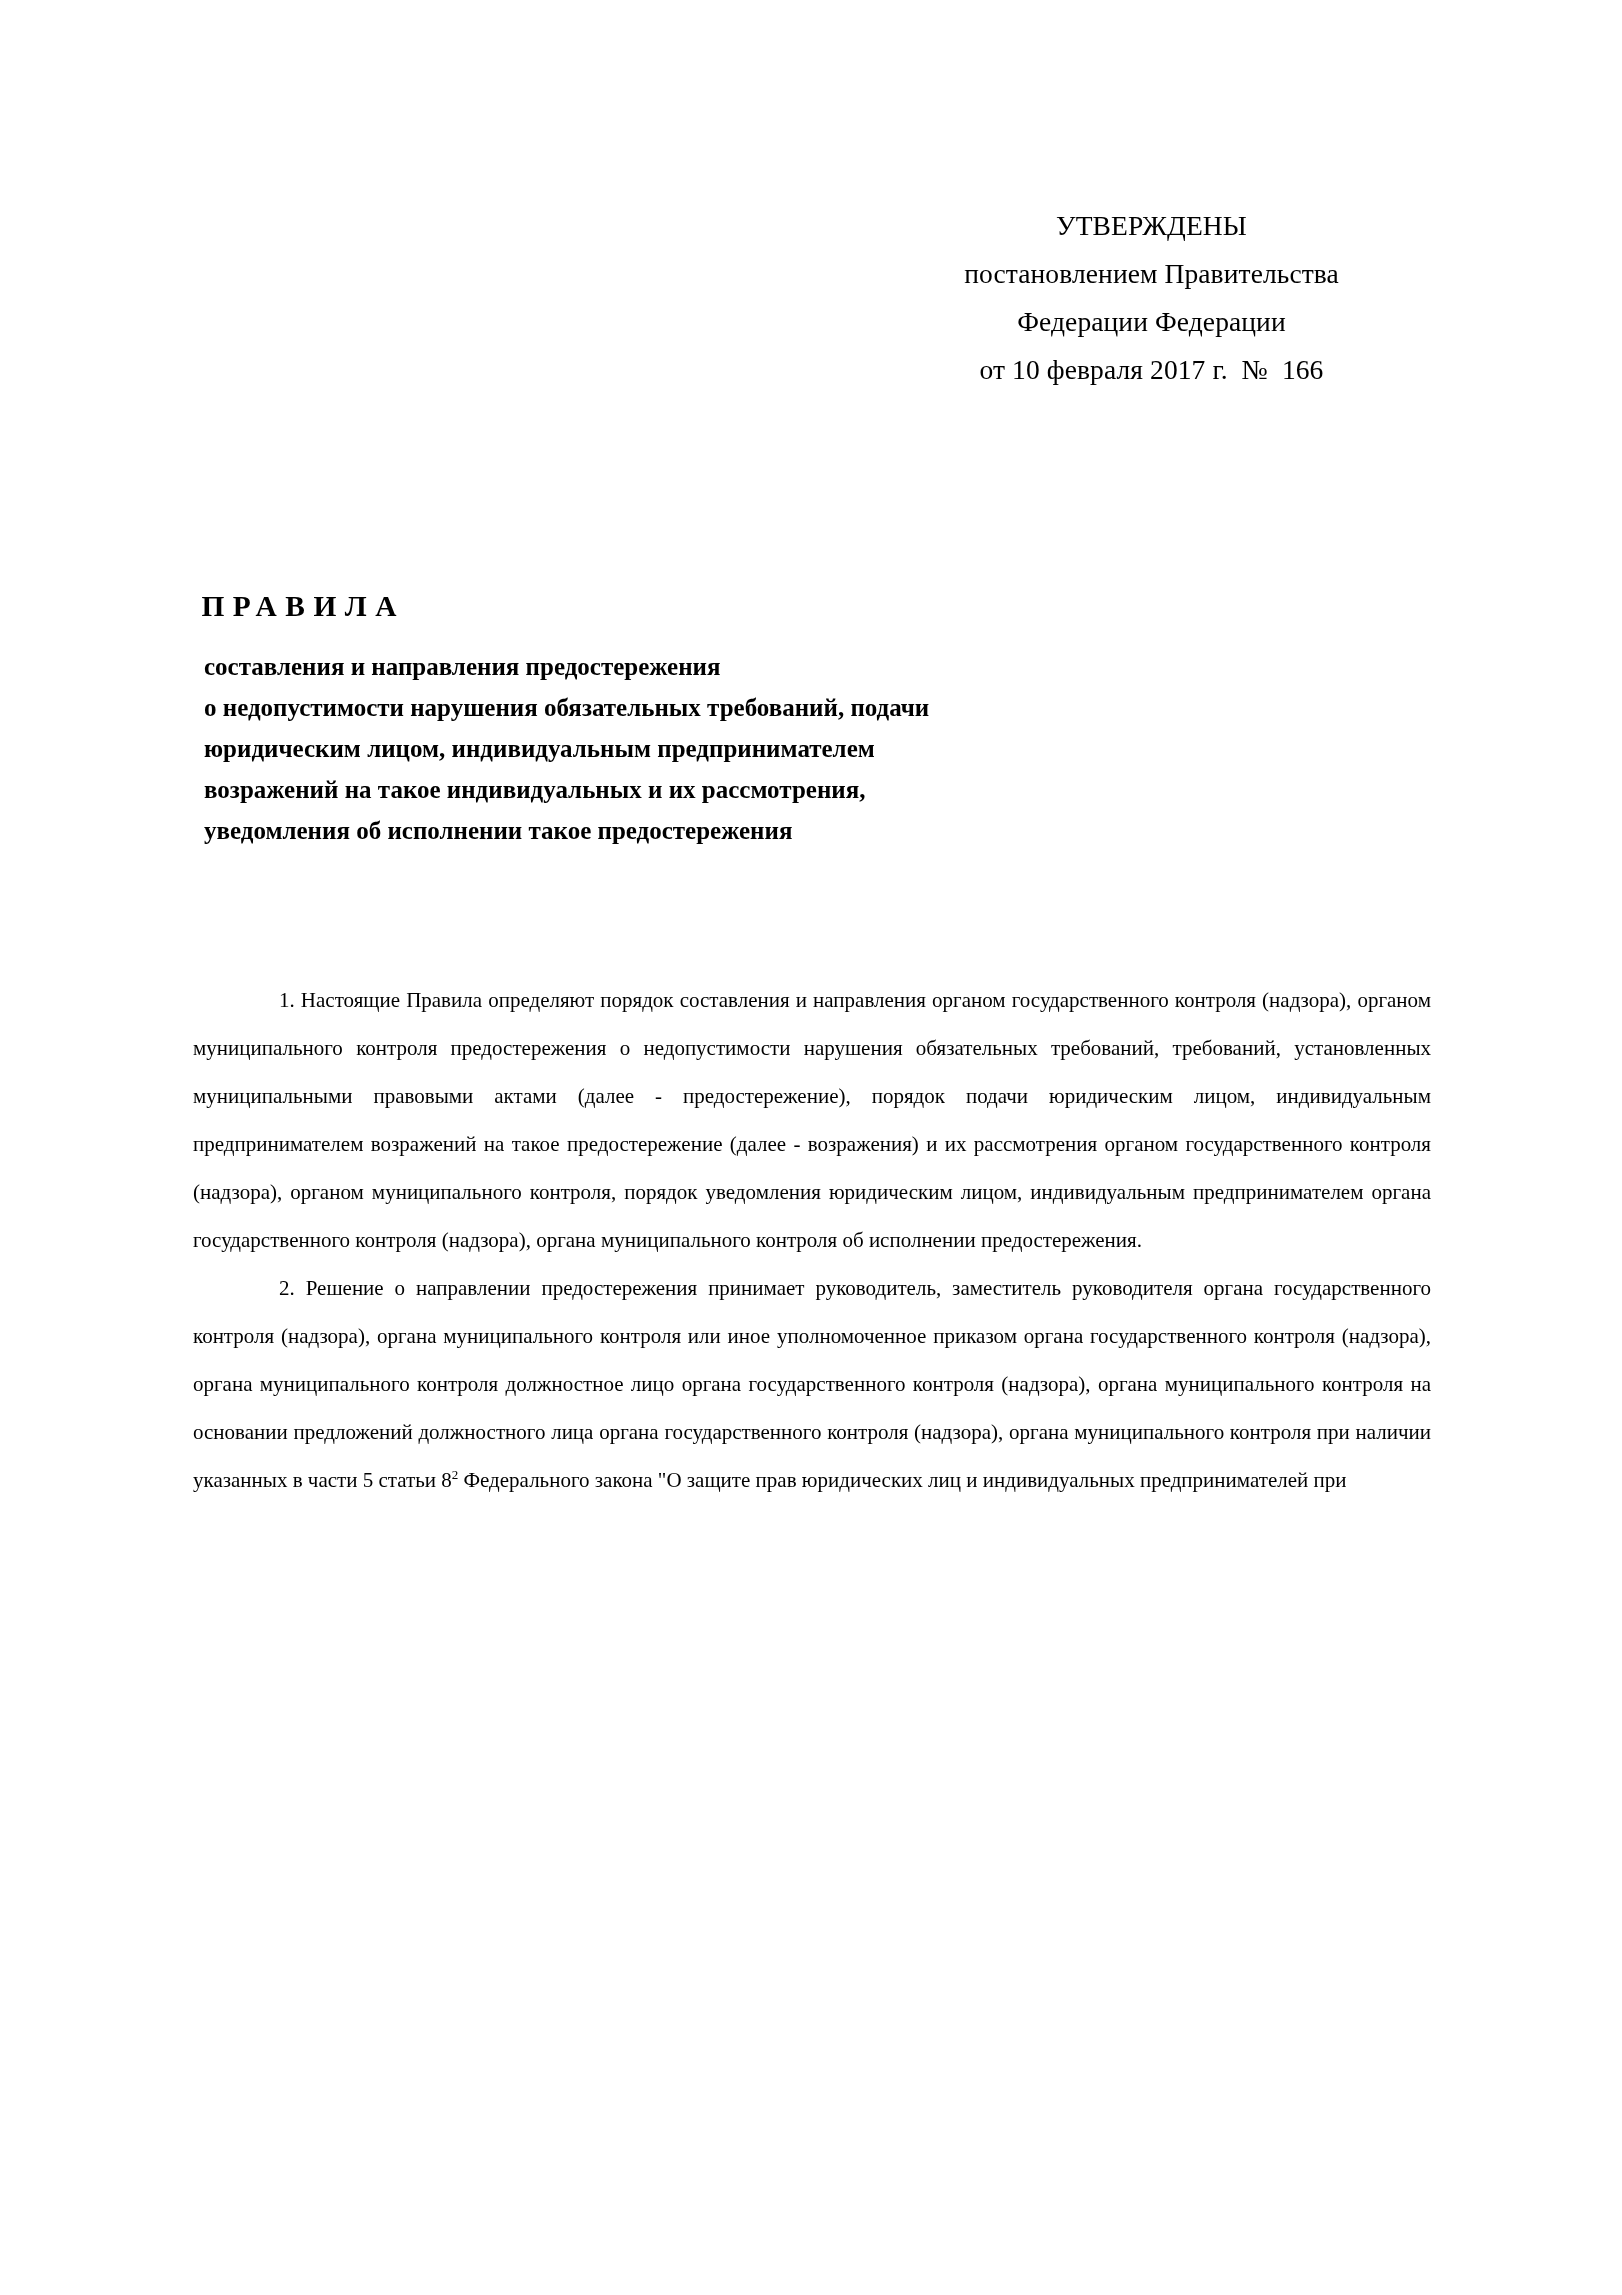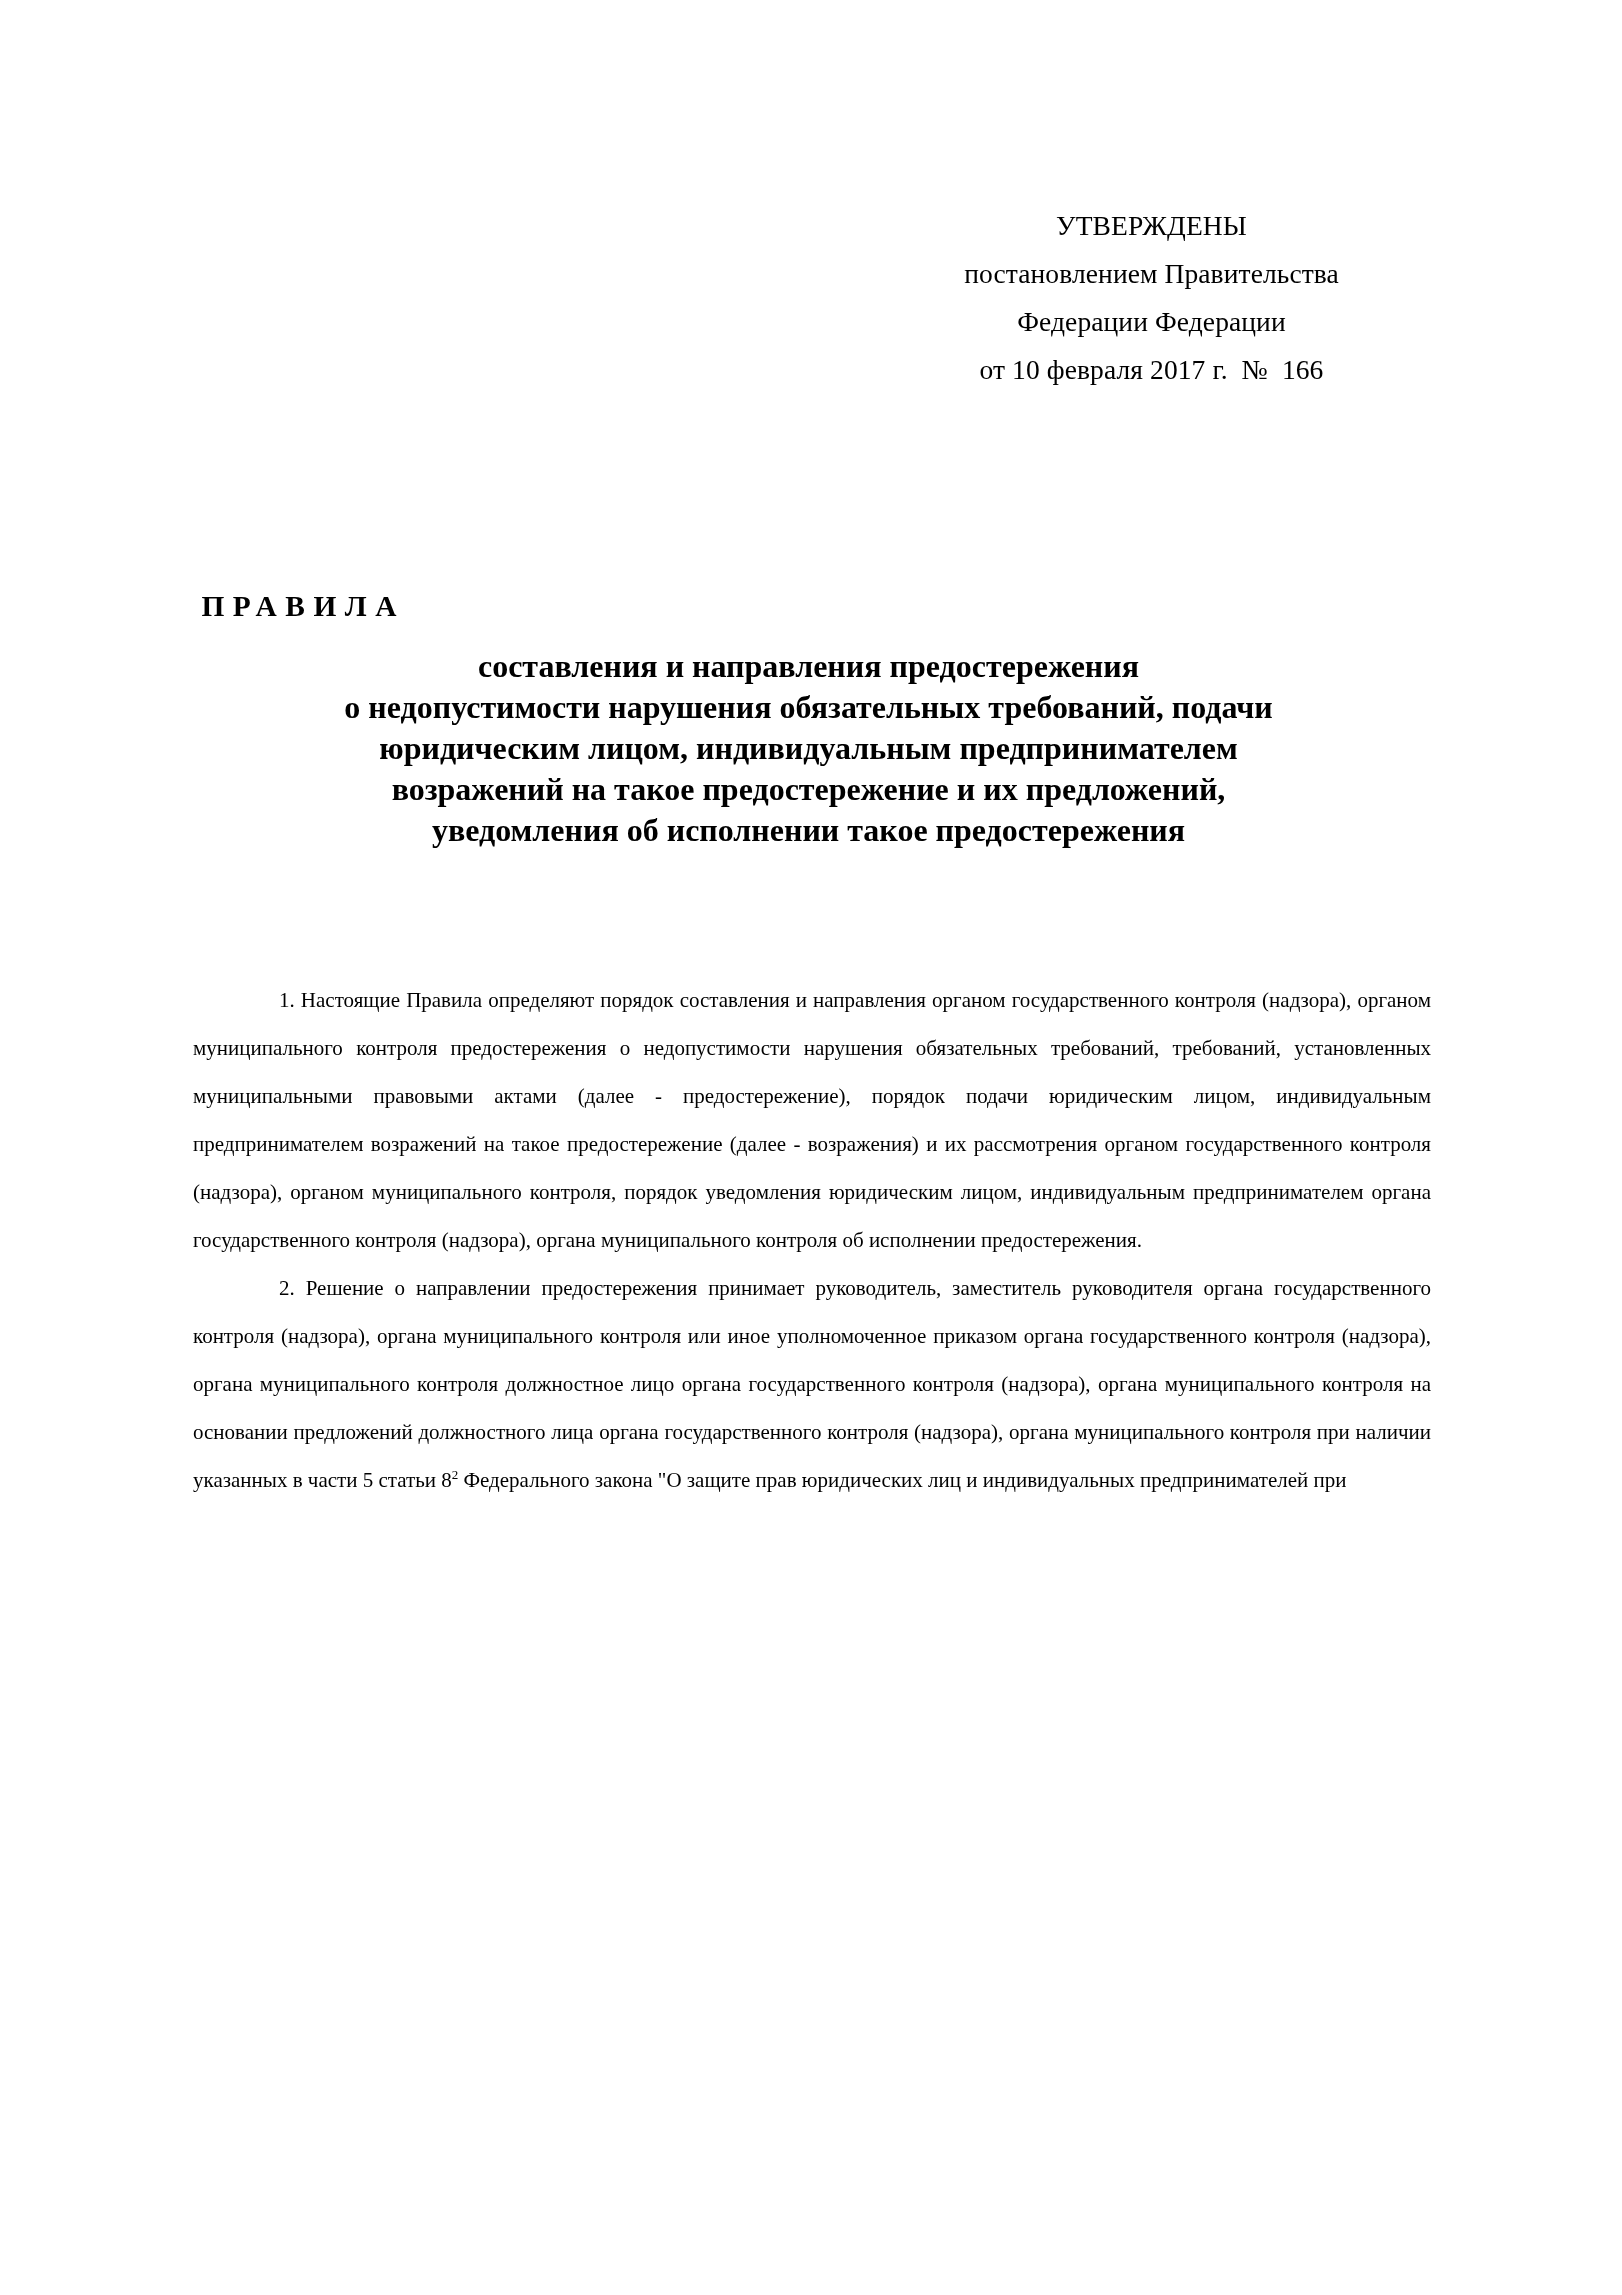--- a/index.html
+++ b/index.html
@@ -41,25 +41,24 @@
     font-size: 29.4px;
     font-weight: bold;
     letter-spacing: 8.5px;
     text-indent: 8.5px;
     line-height: 37px;
   }
 
   
   #rules-subtitle {
     position: absolute;
-    left: 190px;
+    left: 204px;
     top: 646px;
     width: 1237px;
-    text-align: center;
-    font-size: 32px;
+    font-size: 25px;
     font-weight: bold;
     line-height: 41px;
   }
   #rules-subtitle .line { white-space: nowrap; }
 
   
   #body-text {
     position: absolute;
     left: 193px;
     top: 976px;
@@ -94,21 +93,21 @@
     <div class="line">Федерации Федерации</div>
     <div class="line">от 10 февраля 2017 г.  №  166</div>
   </div>
 
   <div id="rules-heading">ПРАВИЛА</div>
 
   <div id="rules-subtitle">
     <div class="line">составления и направления предостережения</div>
     <div class="line">о недопустимости нарушения обязательных требований, подачи</div>
     <div class="line">юридическим лицом, индивидуальным предпринимателем</div>
-    <div class="line">возражений на такое предостережение и их предложений,</div>
+    <div class="line">возражений на такое индивидуальных и их рассмотрения,</div>
     <div class="line">уведомления об исполнении такое предостережения</div>
   </div>
 
   <div id="body-text">
     <p>1. Настоящие Правила определяют порядок составления и направления органом государственного контроля (надзора), органом муниципального контроля предостережения о недопустимости нарушения обязательных требований, требований, установленных муниципальными правовыми актами (далее - предостережение), порядок подачи юридическим лицом, индивидуальным предпринимателем возражений на такое предостережение (далее - возражения) и их рассмотрения органом государственного контроля (надзора), органом муниципального контроля, порядок уведомления юридическим лицом, индивидуальным предпринимателем органа государственного контроля (надзора), органа муниципального контроля об исполнении предостережения.</p>
     <p><span>2. Решение о направлении предостережения принимает руководитель, заместитель руководителя органа государственного контроля (надзора), органа муниципального контроля или иное уполномоченное приказом органа государственного контроля (надзора), органа муниципального контроля должностное лицо органа государственного контроля (надзора), органа муниципального контроля на основании предложений должностного лица органа государственного контроля (надзора), органа муниципального контроля при наличии указанных в части 5 статьи 8</span><sup>2</sup><span> Федерального закона "О защите прав юридических лиц и индивидуальных предпринимателей при</span></p>
   </div>
 
 </div>
 

